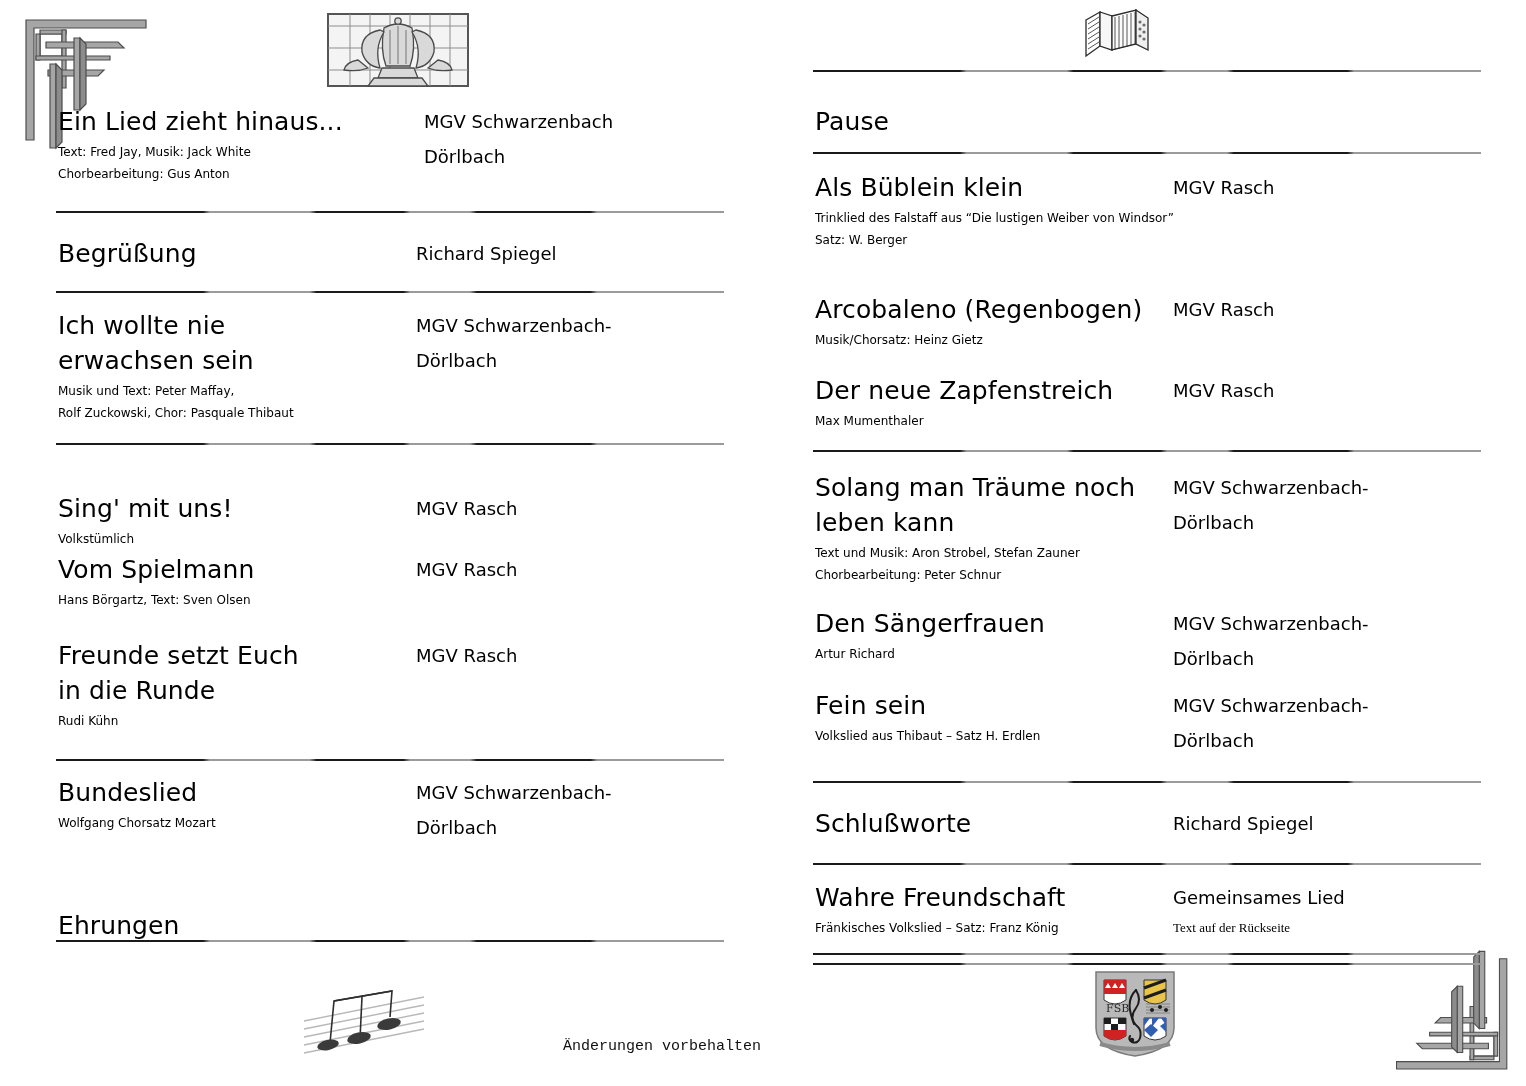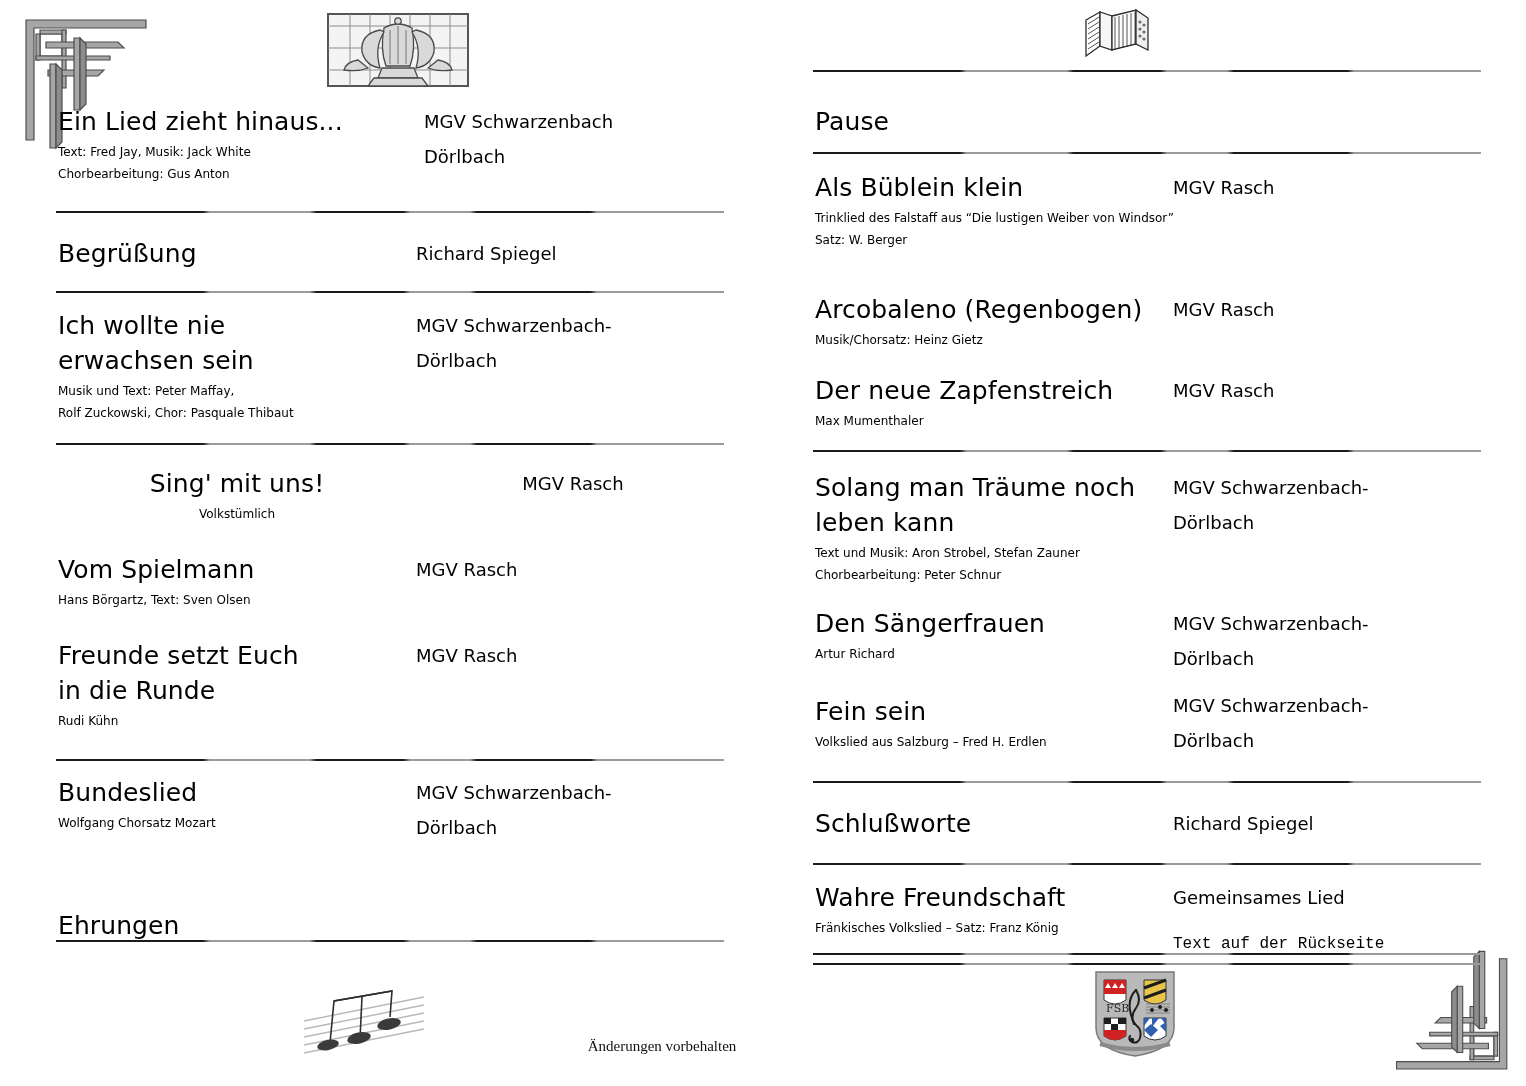--- a/index.html
+++ b/index.html
@@ -79,38 +79,38 @@
   }
   .credit {
     font-family: "DejaVu Sans", sans-serif;
     font-size: 12px;
     line-height: 22px;
     font-weight: 400;
     white-space: pre-line;
     margin-top: 2px;
   }
   .credit-perf {
-    font-family: Liberation Mono, monospace;
-    font-size: 16px;
+    font-family: Liberation Serif, serif;
+    font-size: 13px;
     line-height: 22px;
-    margin-top: 18px;
+    margin-top: 2px;
     white-space: pre-line;
   }
 
   
   .credit.wide { width: 560px; }
 
   
   .footer-note {
     position: absolute;
     left: 0;
     top: 1038px;
     width: 1324px;
     text-align: center;
-    font-family: Liberation Serif, serif;
+    font-family: Liberation Mono, monospace;
     font-size: 15px;
     color: #111;
   }
 
   
   .deco { position: absolute; }
 
   #corner-tl { left: 14px; top: 8px;  width: 152px; height: 148px; }
   #corner-br { left: 1372px; top: 944px; width: 152px; height: 136px; }
 
@@ -331,21 +331,21 @@
 Rolf Zuckowski, Chor: Pasquale Thibaut</div>
       </div>
       <div class="col-perf">
         <div class="performer">MGV Schwarzenbach-
 Dörlbach</div>
       </div>
     </div>
 
     <div class="rule" style="top:443px;"></div>
 
-    <div class="entry" style="top:466px;text-align:center;">
+    <div class="entry" style="top:491px;">
       <div class="col-title">
         <div class="title">Sing' mit uns!</div>
         <div class="credit">Volkstümlich</div>
       </div>
       <div class="col-perf">
         <div class="performer">MGV Rasch</div>
       </div>
     </div>
 
     <div class="entry" style="top:552px;">
@@ -453,24 +453,24 @@
       <div class="col-title">
         <div class="title">Den Sängerfrauen</div>
         <div class="credit">Artur Richard</div>
       </div>
       <div class="col-perf">
         <div class="performer">MGV Schwarzenbach-
 Dörlbach</div>
       </div>
     </div>
 
-    <div class="entry" style="top:688px;align-items:center;">
+    <div class="entry" style="top:688px;">
       <div class="col-title">
         <div class="title">Fein sein</div>
-        <div class="credit wide">Volkslied aus Salzburg – Fred H. Erdlen</div>
+        <div class="credit wide">Volkslied aus Thibaut – Satz H. Erdlen</div>
       </div>
       <div class="col-perf">
         <div class="performer">MGV Schwarzenbach-
 Dörlbach</div>
       </div>
     </div>
 
     <div class="rule" style="top:781px;"></div>
 
     <div class="entry" style="top:806px;">

